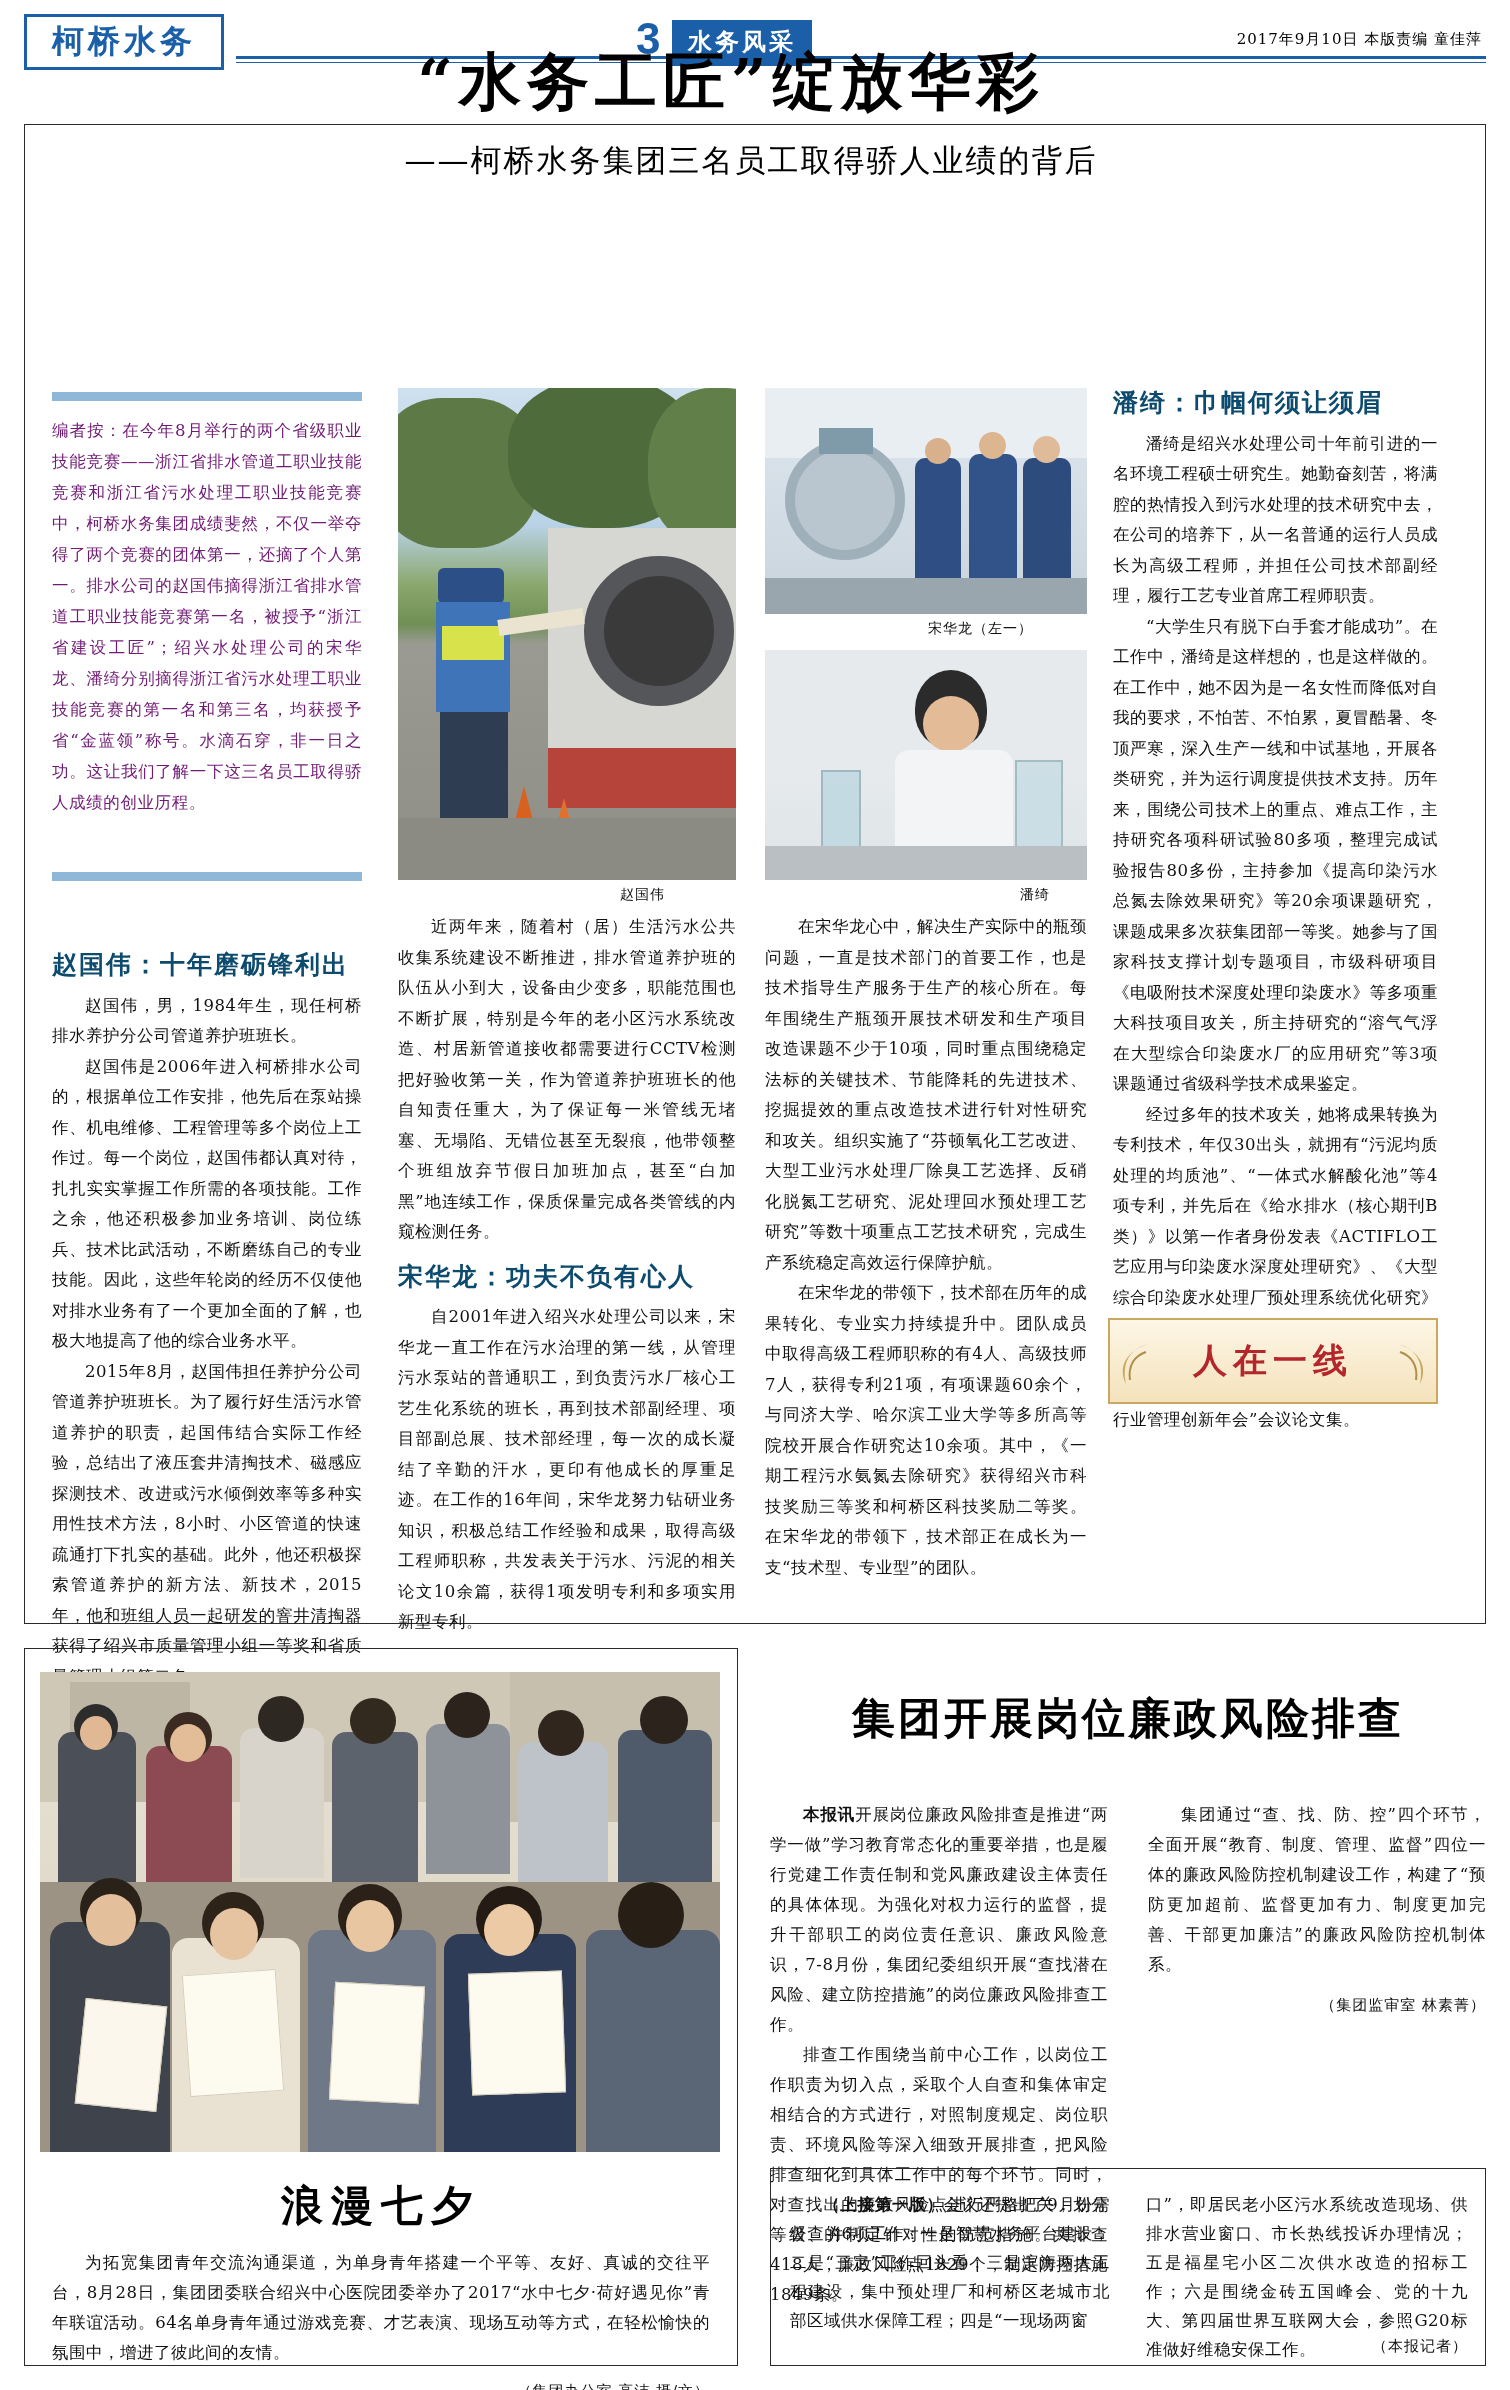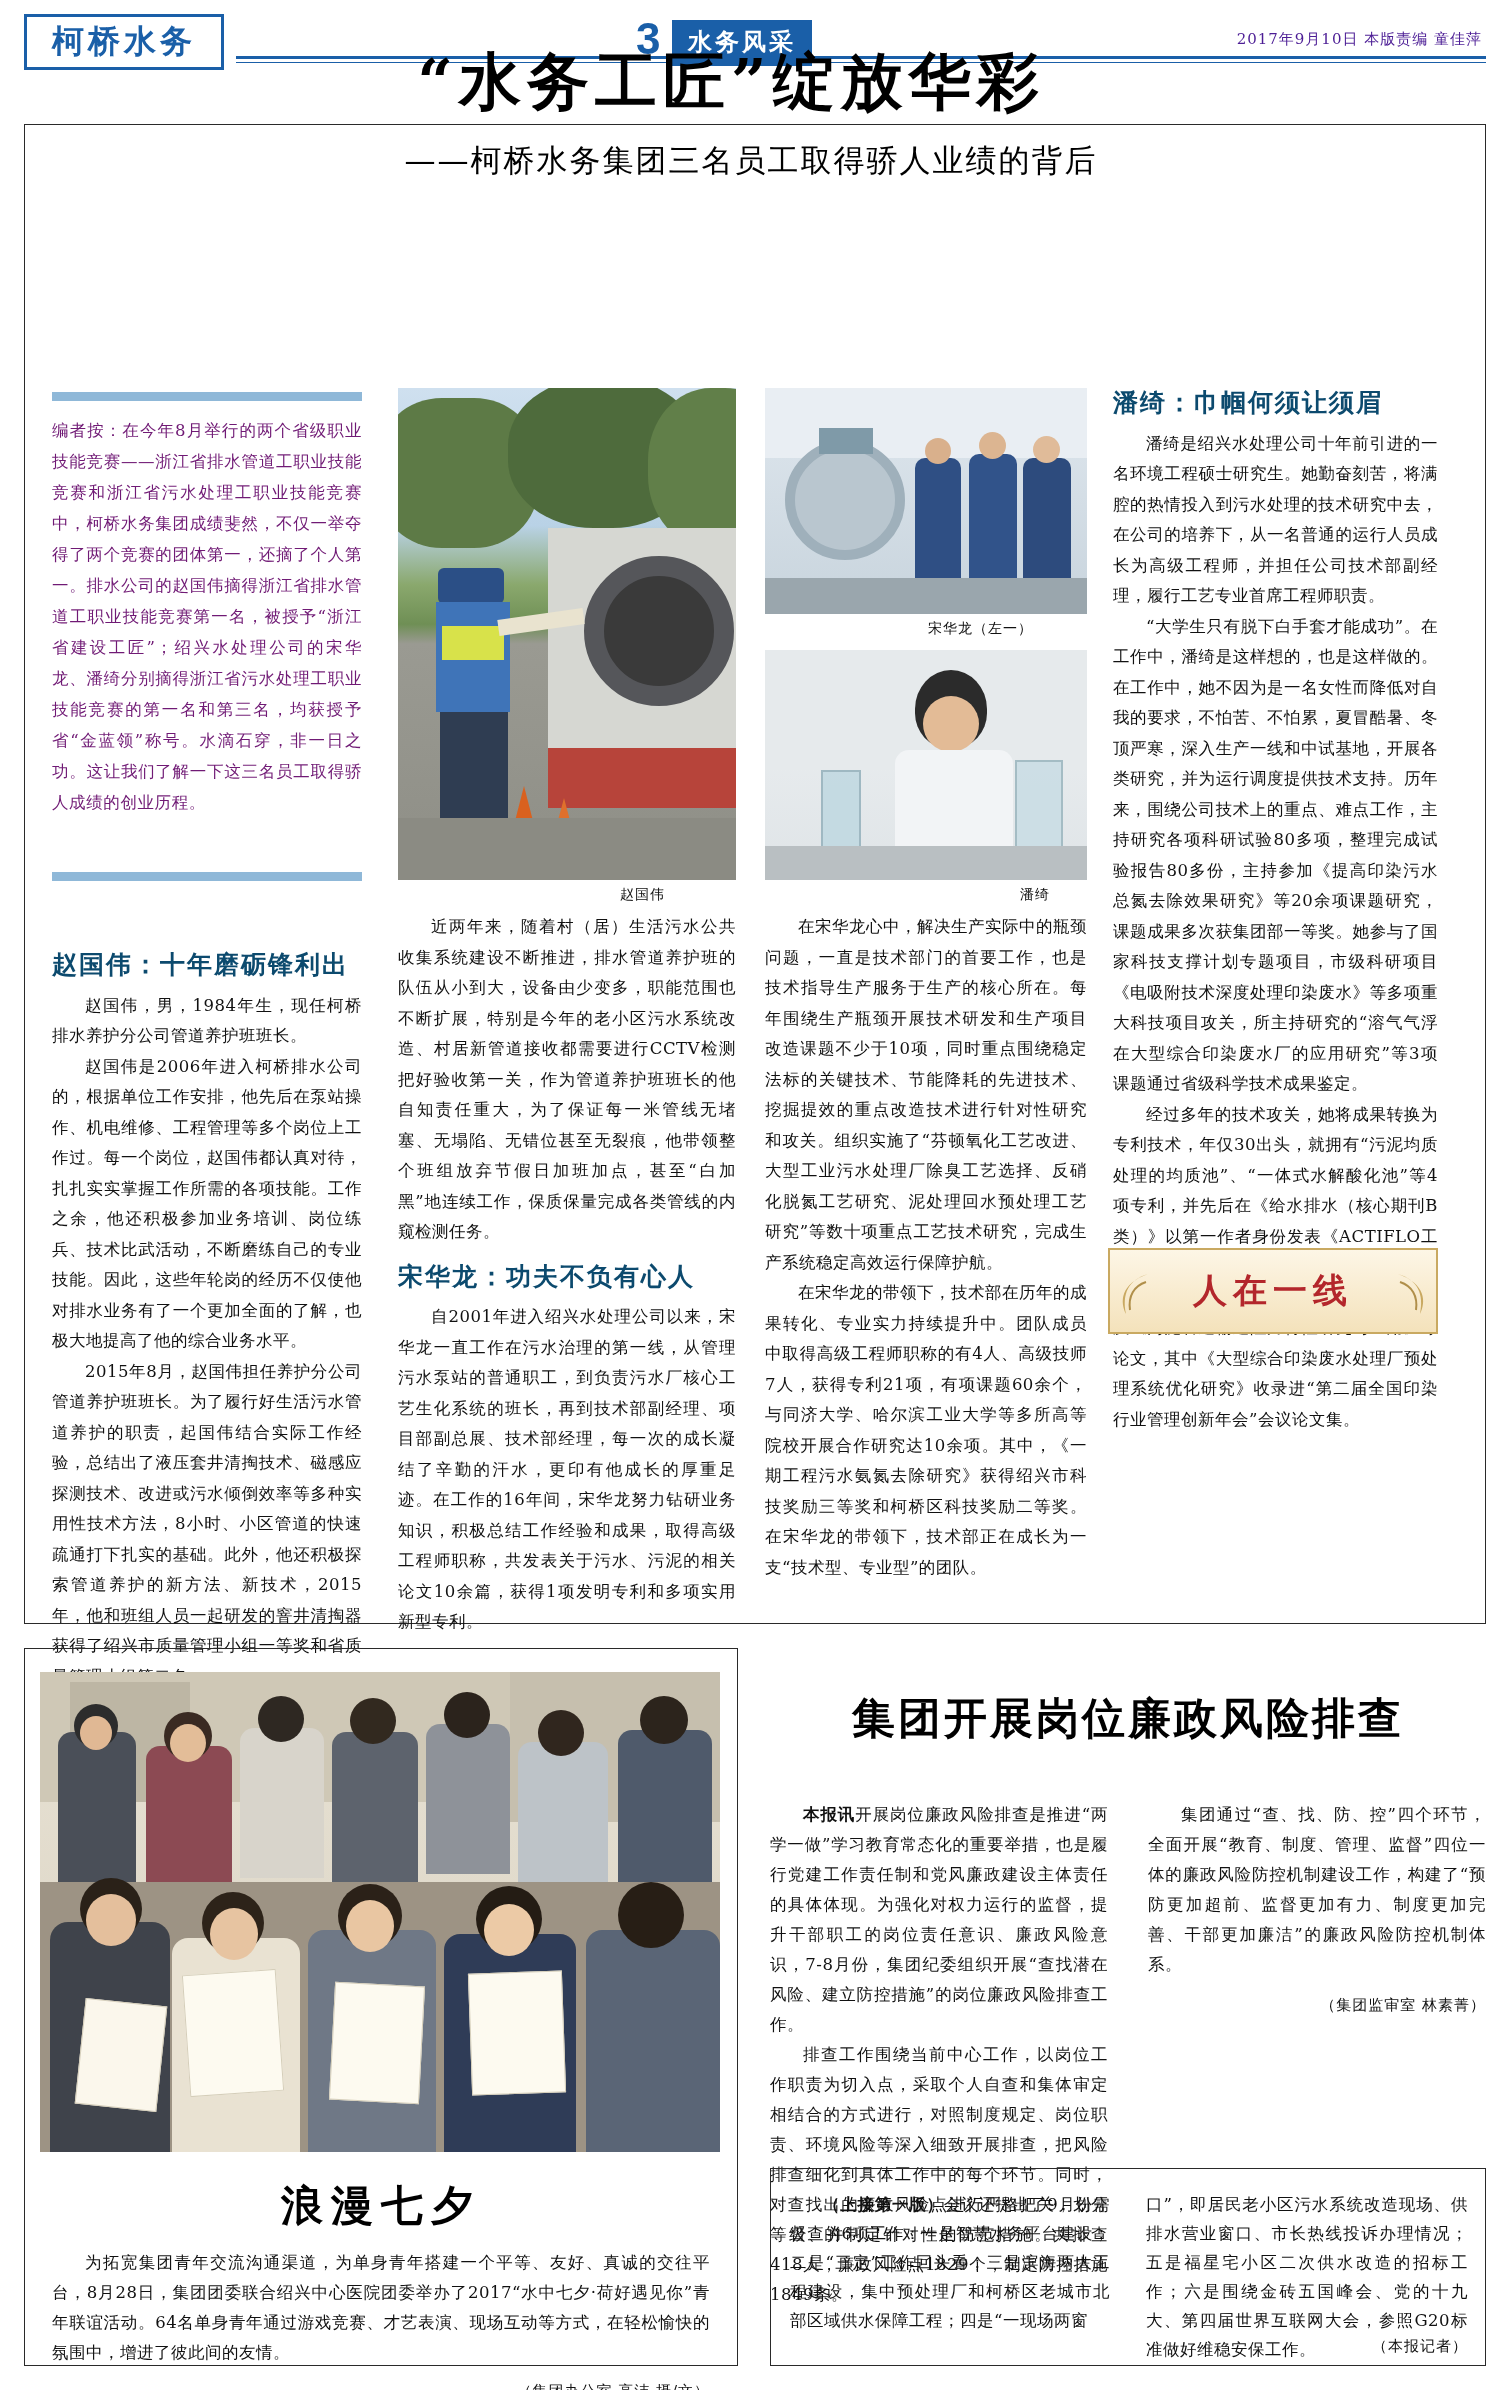--- a/index.html
+++ b/index.html
@@ -38,21 +38,21 @@
   }
   .section-tag{
     position:absolute;left:672px;top:20px;
     background:#1a5fa8;color:#fff;
     padding:6px 16px 8px 16px;
     font-family:"DejaVu Serif", serif;
     font-size:24px;letter-spacing:3px;font-weight:bold;
   }
   .mast-date{
     position:absolute;right:28px;top:30px;
-    font-size:15px;letter-spacing:1px;color:#4c1d95;
+    font-size:15px;letter-spacing:1px;color:#000000;
     font-family:"DejaVu Serif", serif;
   }
   .mast-rule{
     position:absolute;left:236px;top:56px;width:1250px;height:3px;background:#1a5fa8;
   }
   .mast-rule2{
     position:absolute;left:236px;top:62px;width:1250px;height:1px;background:#1a5fa8;
   }
 
   
@@ -100,21 +100,21 @@
   .sec-title{
     font-family:"DejaVu Serif", serif;
     font-weight:bold;font-size:25px;letter-spacing:2px;
     margin:14px 0 10px 0;color:#0c4a6e;
   }
   .sec-title.first{margin-top:0;}
   .p{margin:0;text-indent:2em;}
 
   
   .badge{
-    position:absolute;left:1108px;top:1248px;width:330px;height:86px;
+    position:absolute;left:1108px;top:1318px;width:330px;height:86px;
     background:linear-gradient(#fdf6e6,#f4e2bb);
     border:2px solid #c9a961;
     display:flex;align-items:center;justify-content:center;
     box-sizing:border-box;
     text-align:center;
   }
   .badge span{
     font-family:"DejaVu Serif", serif;
     font-weight:bold;font-size:34px;letter-spacing:6px;color:#b3262b;
   }

